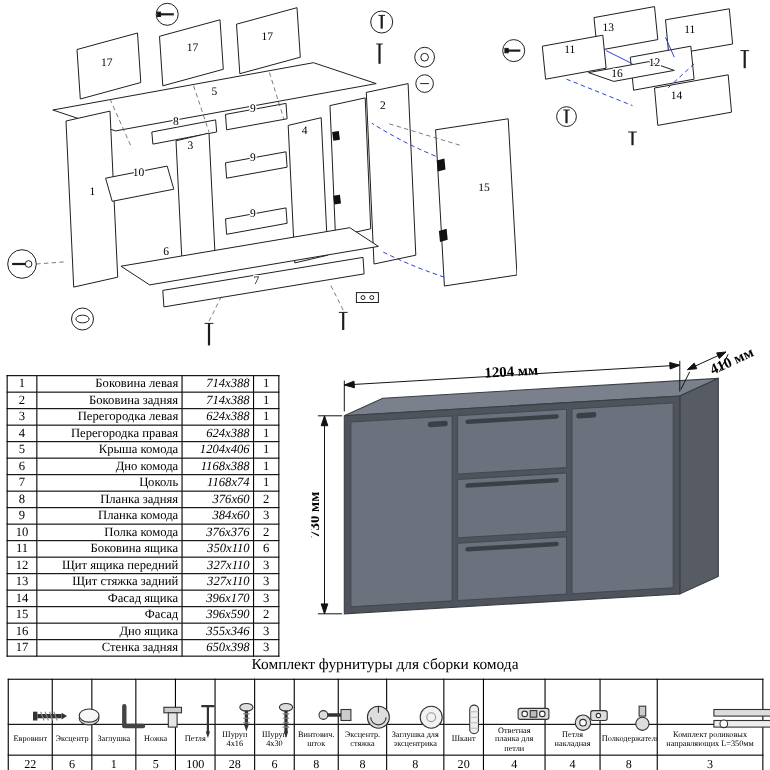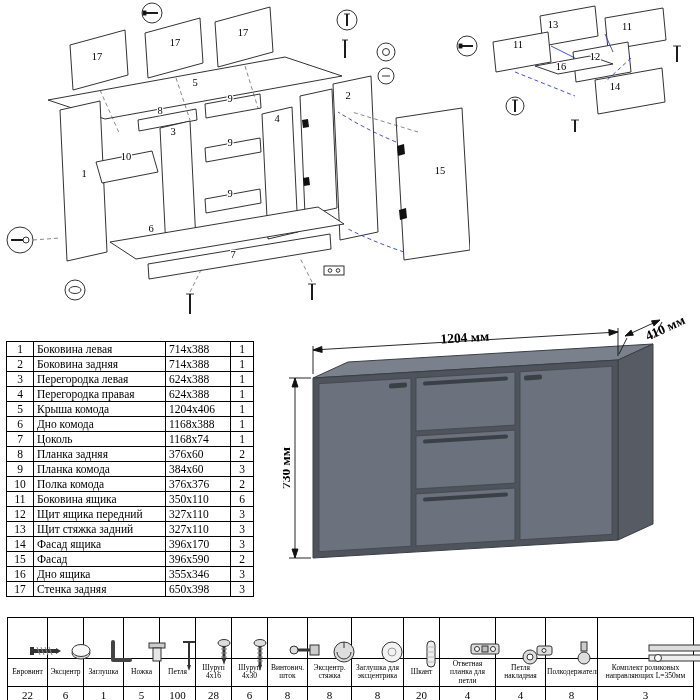--- a/index.html
+++ b/index.html
@@ -5,22 +5,22 @@
   html,body{margin:0;padding:0;background:#fff;}
   #page{position:relative;width:700px;height:700px;background:#fff;overflow:hidden;
         font-family:"Liberation Serif",serif;color:#000;}
   svg{position:absolute;}
   table{border-collapse:collapse;}
 
   
   .parts{position:absolute;left:6px;top:341px;width:248px;font-size:11.5px;}
   .parts td{border:1px solid #000;padding:0 3px;height:14px;line-height:14px;white-space:nowrap;}
   .c-num{text-align:center;width:20px;}
-  .c-name{text-align:left;}
-  .c-size{text-align:left;width:58px;}
+  .c-name{text-align:right;}
+  .c-size{text-align:right;width:58px;font-style:italic;}
   .c-qty{text-align:center;width:16px;}
 
   
   #hw-title{position:absolute;left:0;top:597px;width:700px;text-align:center;font-size:14px;}
   .hw{position:absolute;left:7px;top:617px;width:686px;table-layout:fixed;font-size:7.5px;}
   .hw td{border:1px solid #000;text-align:center;vertical-align:middle;padding:1px;overflow:hidden;}
   .hw-icon-cell{height:38px;}
   .hw-label-cell{height:24px;line-height:1.1;}
   .hw-qty-cell{height:14px;font-size:11px;line-height:14px;}
 
@@ -334,20 +334,21 @@
         </tr>
         <tr>
           <td class="c-num">17</td>
           <td class="c-name">Стенка задняя</td>
           <td class="c-size">650x398</td>
           <td class="c-qty">3</td>
         </tr>
       </tbody>
   </table>
 
+  <div id="hw-title">Комплект фурнитуры для сборки комода</div>
 
   <table class="hw">
     <colgroup>
       <col style="width:40px">
         <col style="width:36px">
         <col style="width:40px">
       <col style="width:36px">
         <col style="width:36px">
         <col style="width:36px">
       <col style="width:36px">

